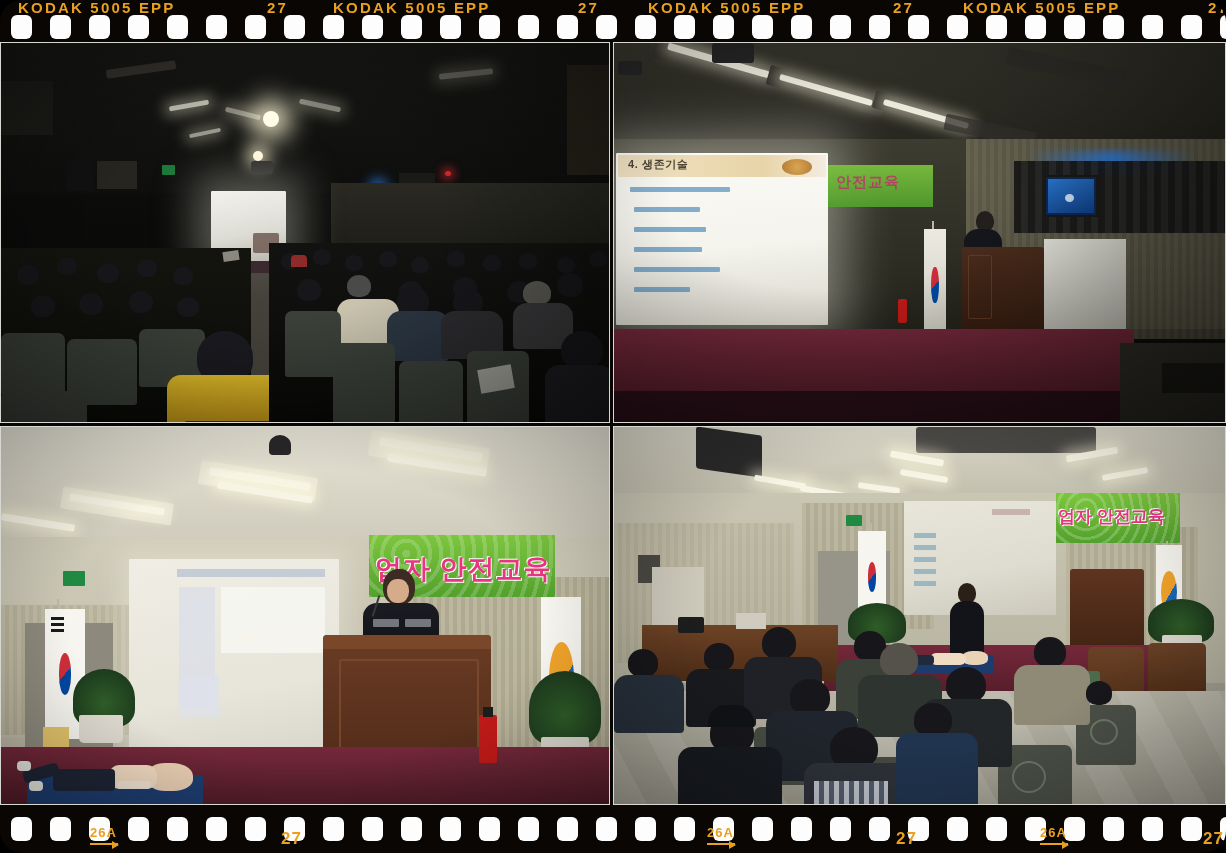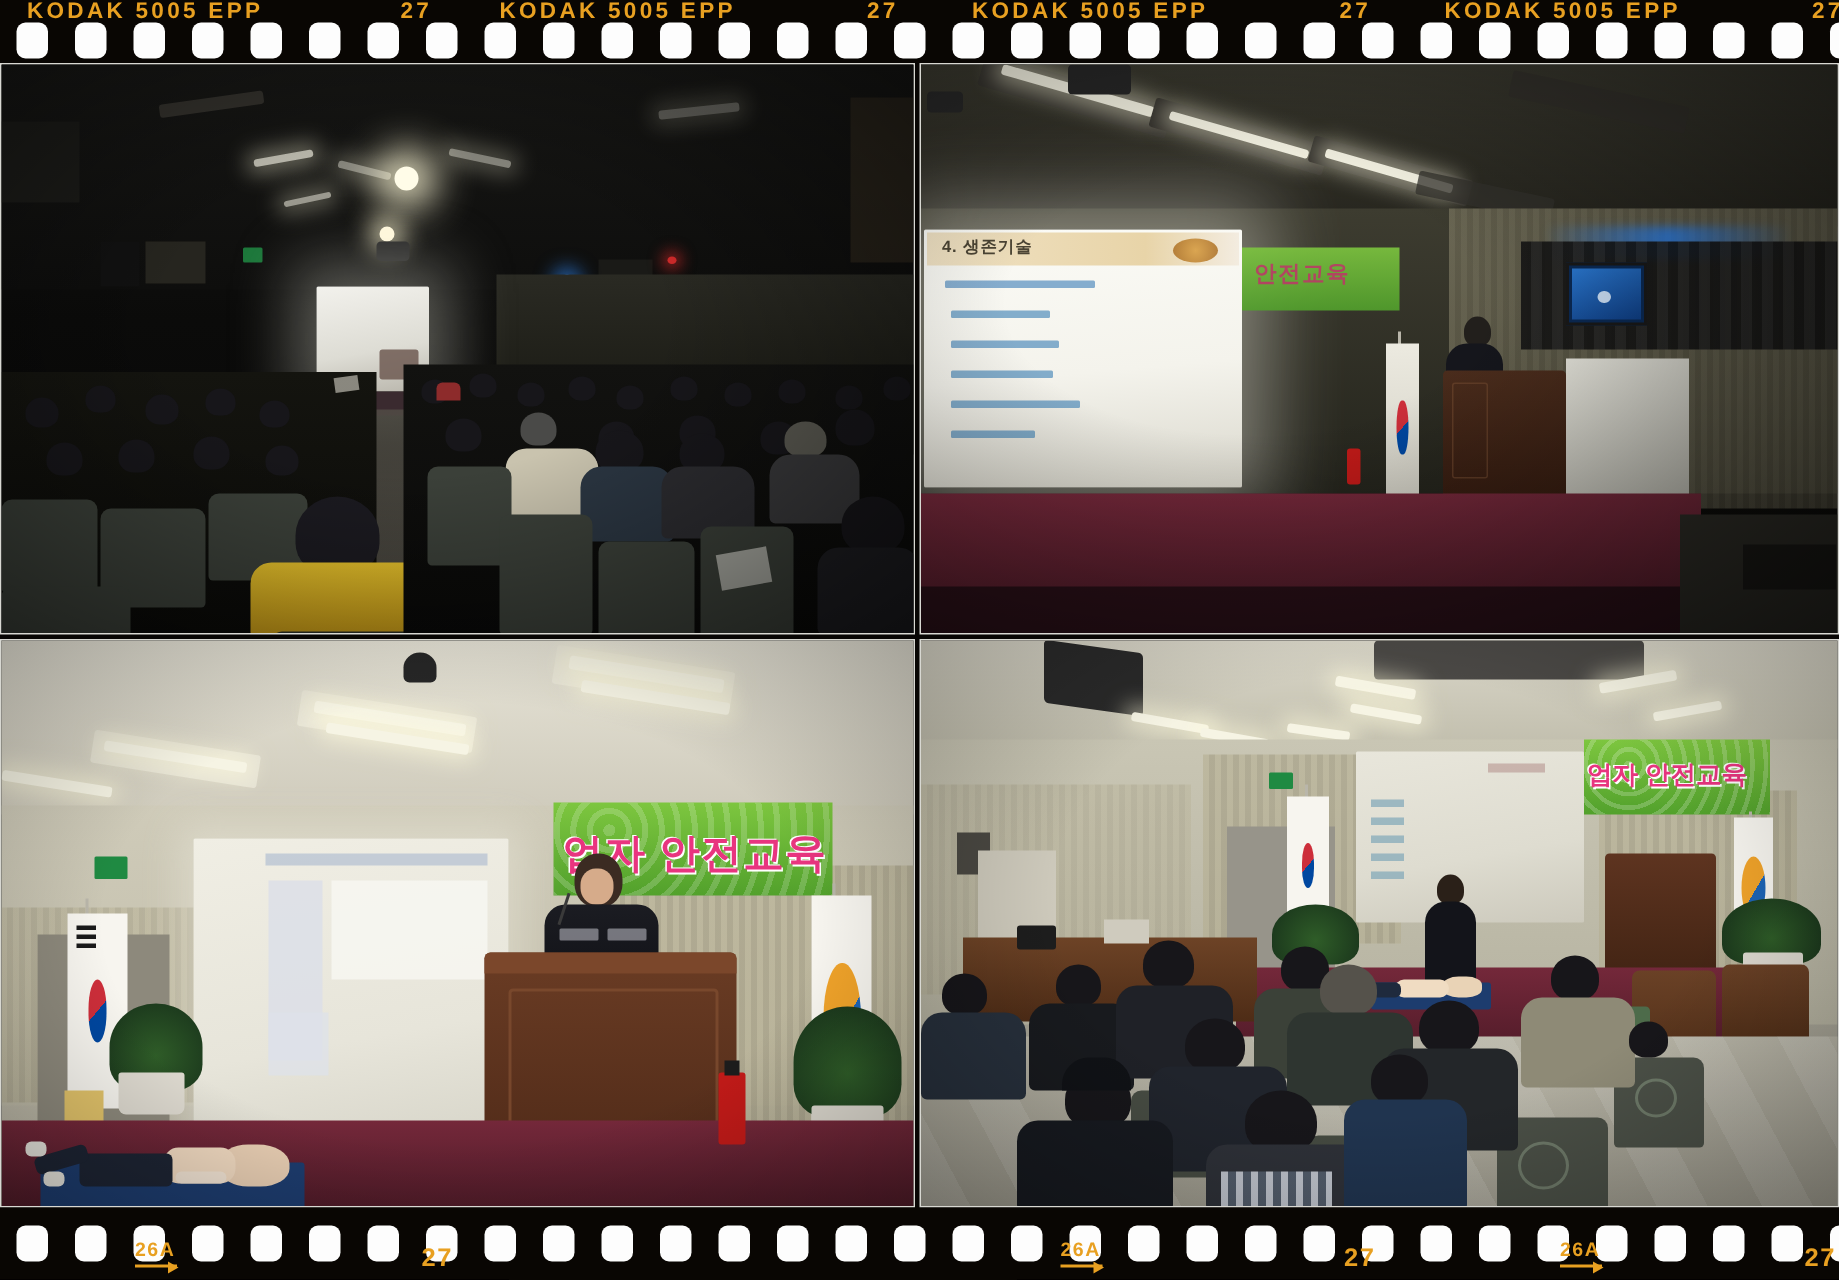--- a/index.html
+++ b/index.html
@@ -1,17 +1,17 @@
 <!DOCTYPE html>
 <html><head>
 <meta charset="utf-8">
 <style>
   html,body{margin:0;padding:0;background:#000;}
   body{width:1226px;height:853px;overflow:hidden;font-family:"Liberation Sans",sans-serif;}
-  #stage{position:relative;width:1226px;height:853px;background:#080604;overflow:hidden;}
+  #stage{position:relative;width:1226px;height:853px;background:#080604;overflow:hidden;border-radius:22px;}
 
   
   .filmstrip{position:absolute;left:0;width:1226px;background:#090603;overflow:hidden;}
   .filmstrip.top{top:0;height:42px;}
   .filmstrip.bottom{bottom:0;height:48px;}
   .sprockets{position:absolute;left:0;width:1226px;display:flex;gap:18px;padding-left:11px;box-sizing:border-box;}
   .filmstrip.top .sprockets{top:15px;}
   .filmstrip.bottom .sprockets{top:12px;}
   .hole{width:21px;height:24px;background:#fdfdfd;border-radius:6px;flex:0 0 auto;}
   .strip-label{position:absolute;color:#e8a021;font-weight:bold;letter-spacing:2.2px;

